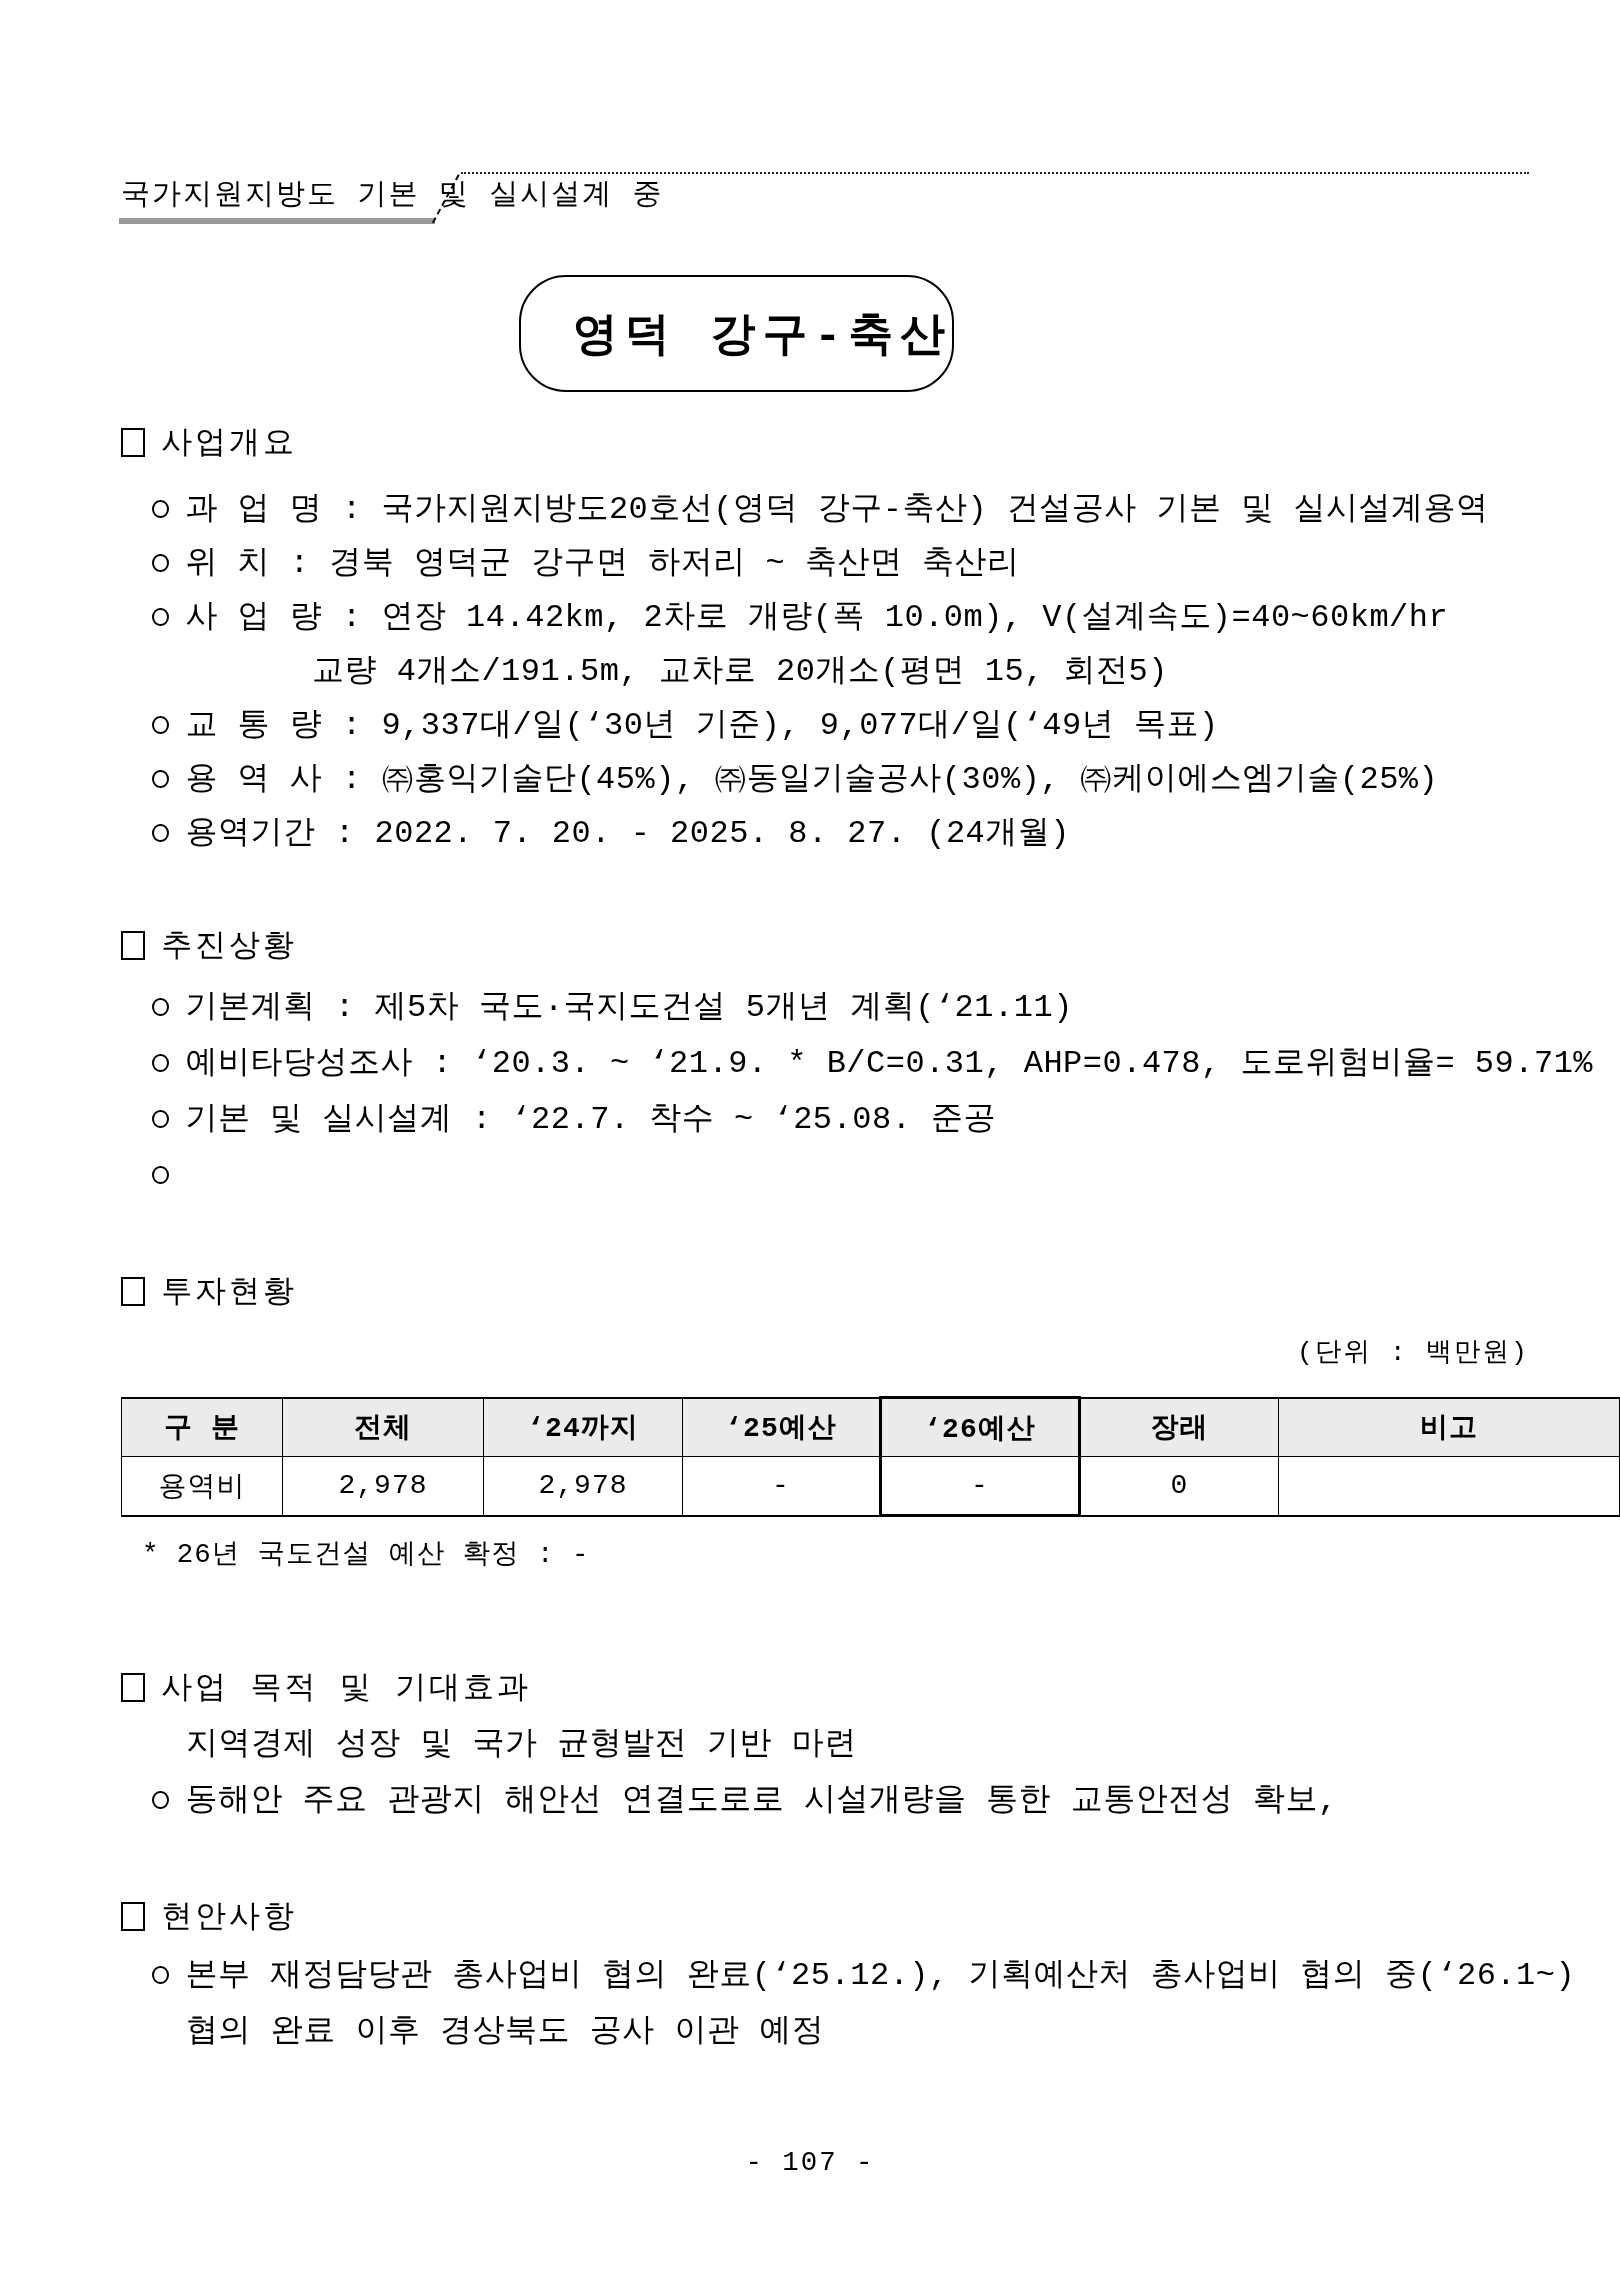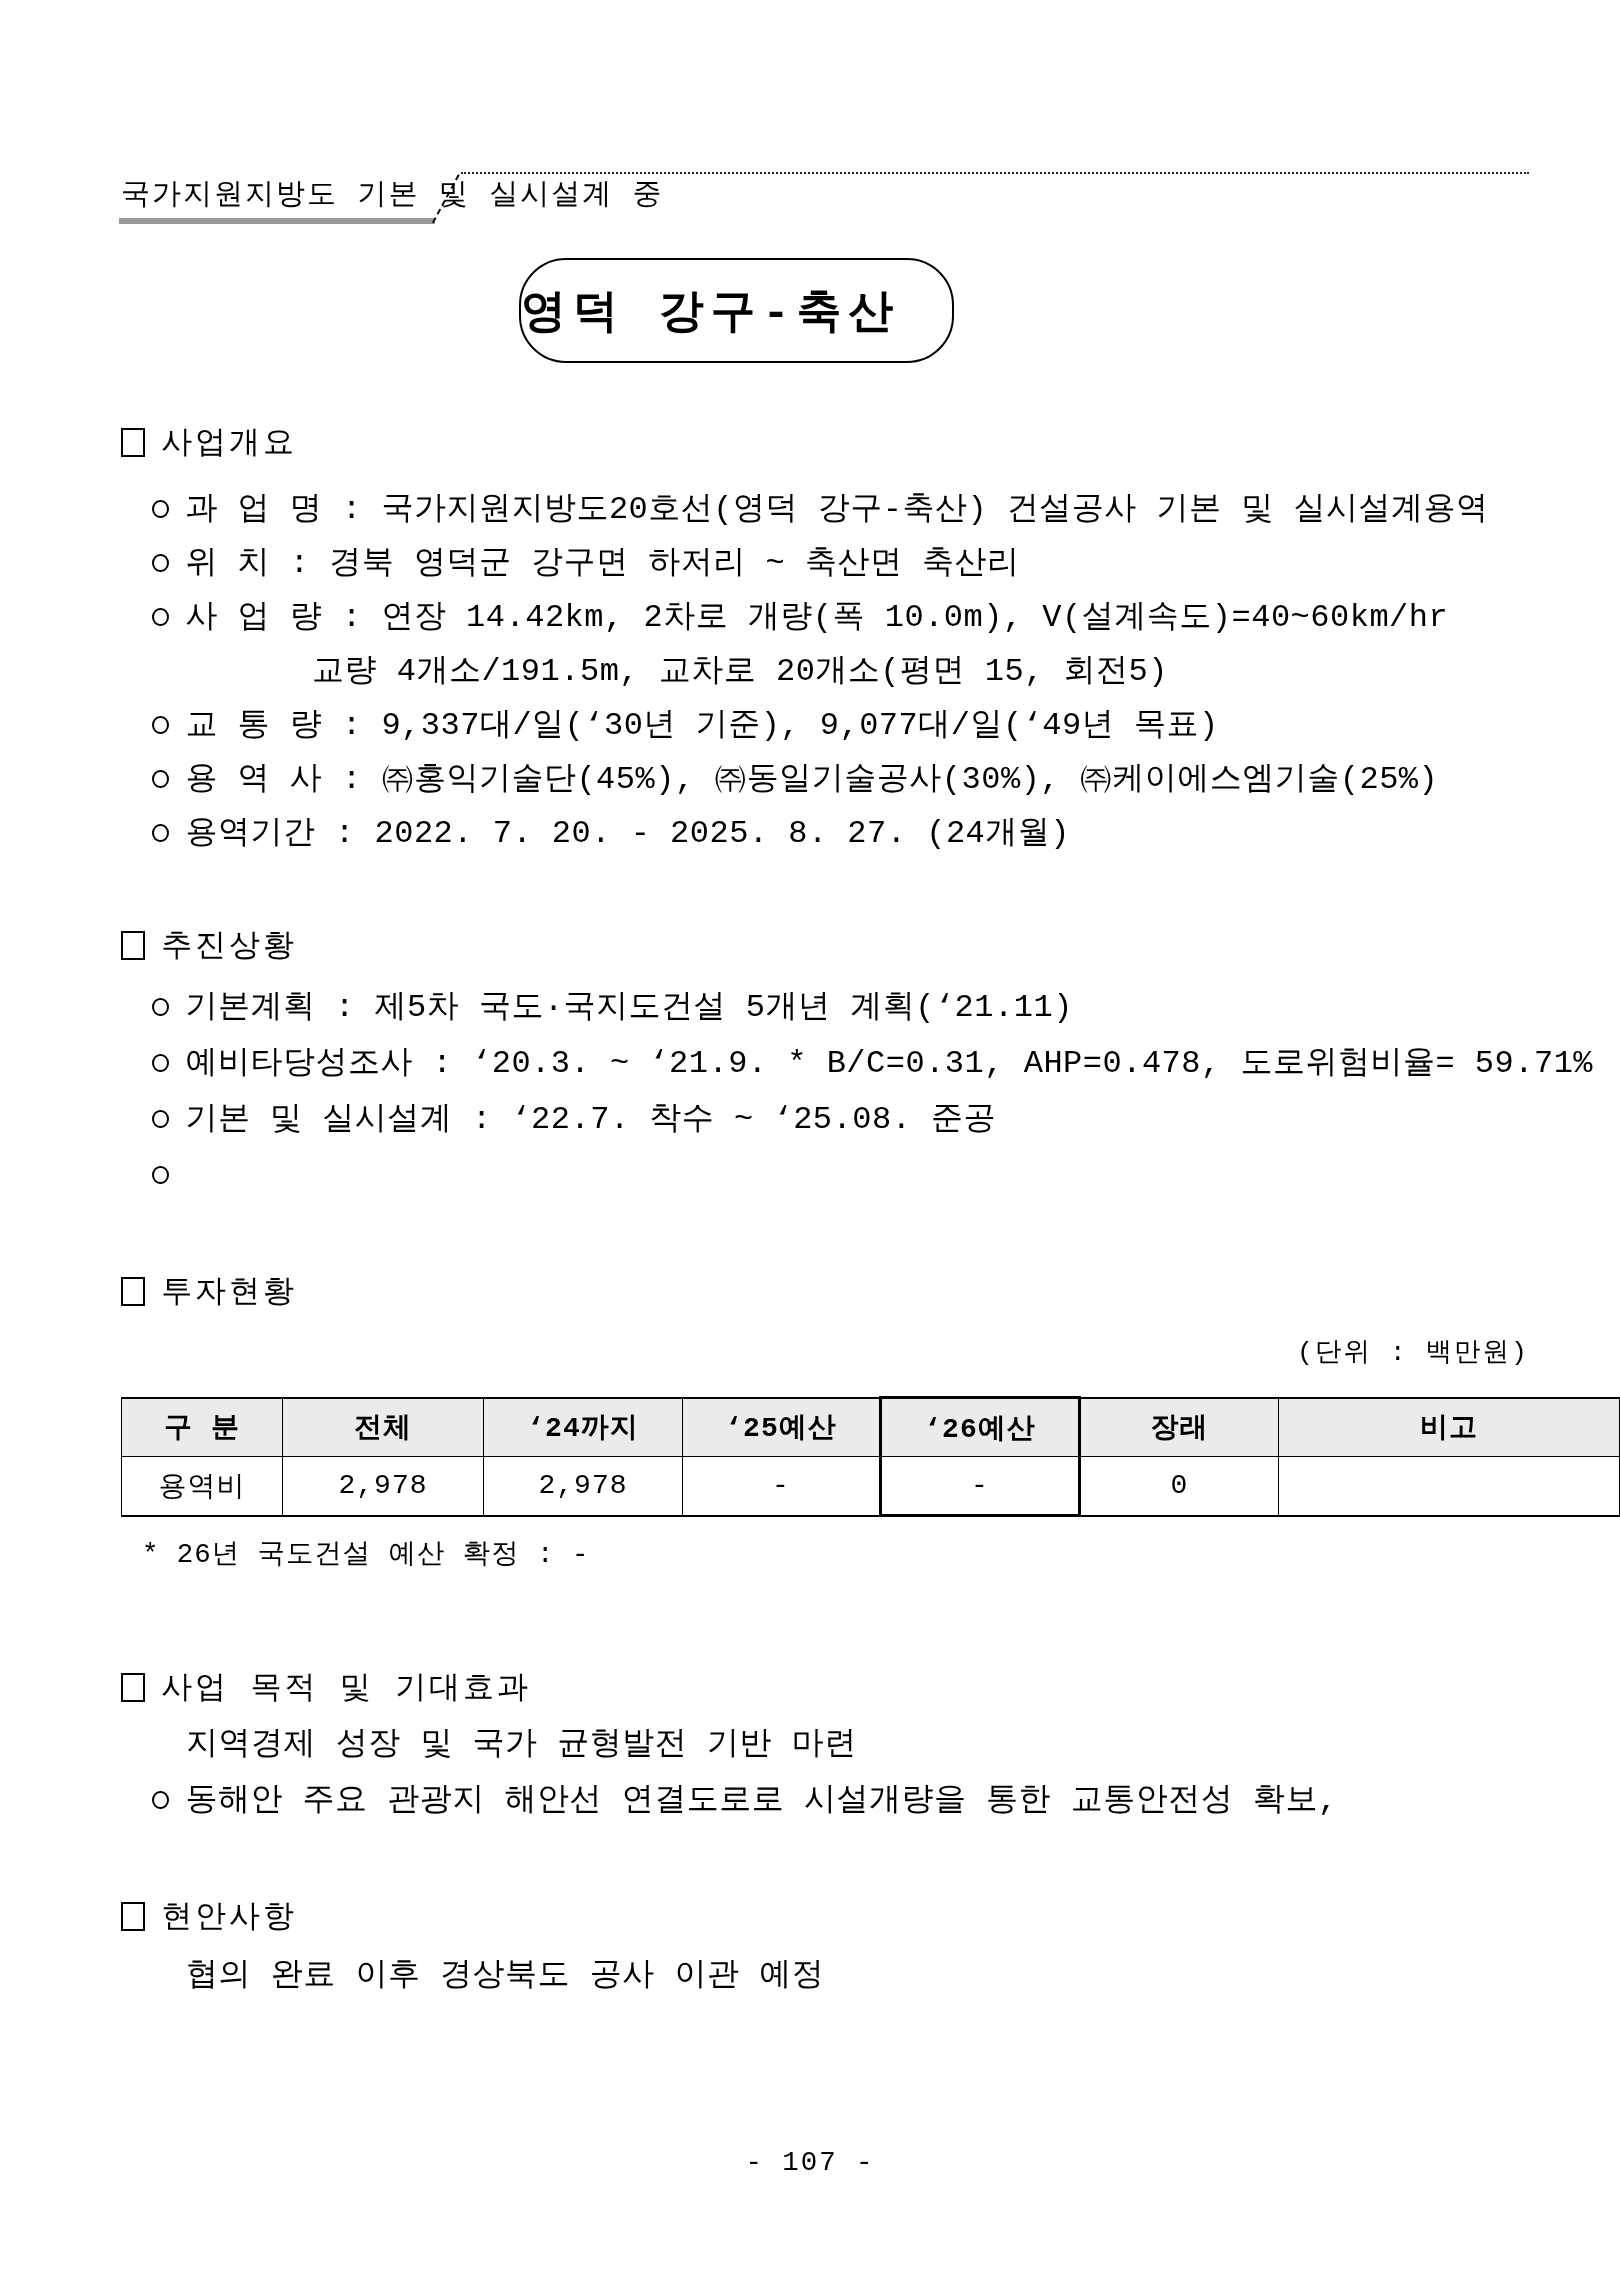--- a/index.html
+++ b/index.html
@@ -19,23 +19,23 @@
     position:absolute; left:119px; top:218px; width:316px; height:5.9px;
     background:#9a9a9a;
   }
   .header-dotted-line{
     position:absolute; left:461px; top:172px; width:1068px; height:0;
     border-top:2px dotted #222;
   }
   .header-diagonal{ position:absolute; left:427px; top:168px; }
   
   .title-oval{
-    position:absolute; left:519px; top:258px; width:435px; height:105px;
+    position:absolute; left:519px; top:275px; width:435px; height:117px;
     border:2.9px solid #000; border-radius:47px;
-    display:flex; align-items:center; justify-content:flex-start;
+    display:flex; align-items:center; justify-content:flex-end;
   }
   .title-oval .t{
     font-size:45px; font-weight:bold; letter-spacing:6.9px; white-space:nowrap;
   }
   
   .section{ position:absolute; left:121px; right:91px; }
   .sec-heading{ display:flex; align-items:center; }
   .sq{
     display:inline-block; width:23.5px; height:29px;
     border:2px solid #000; margin-right:16.7px; flex:0 0 auto;
@@ -207,20 +207,24 @@
       <span class="bul"></span>
       <span class="txt">동해안 주요 관광지 해안선 연결도로로 시설개량을 통한 교통안전성 확보,</span>
     </div>
   </div>
 
   <div class="section sec-heading" style="top:1895px">
     <span class="sq"></span>
     <span class="h">현안사항</span>
   </div>
   <div class="items lh57" style="top:1948px">
+    <div class="item">
+      <span class="bul"></span>
+      <span class="txt">본부 재정담당관 총사업비 협의 완료(‘25.12.), 기획예산처 총사업비 협의 중(‘26.1~)</span>
+    </div>
     <div class="item cont2">
       <span class="txt">협의 완료 이후 경상북도 공사 이관 예정</span>
     </div>
   </div>
 
   <div class="page-number">- 107 -</div>
 
 </div>
 
 

